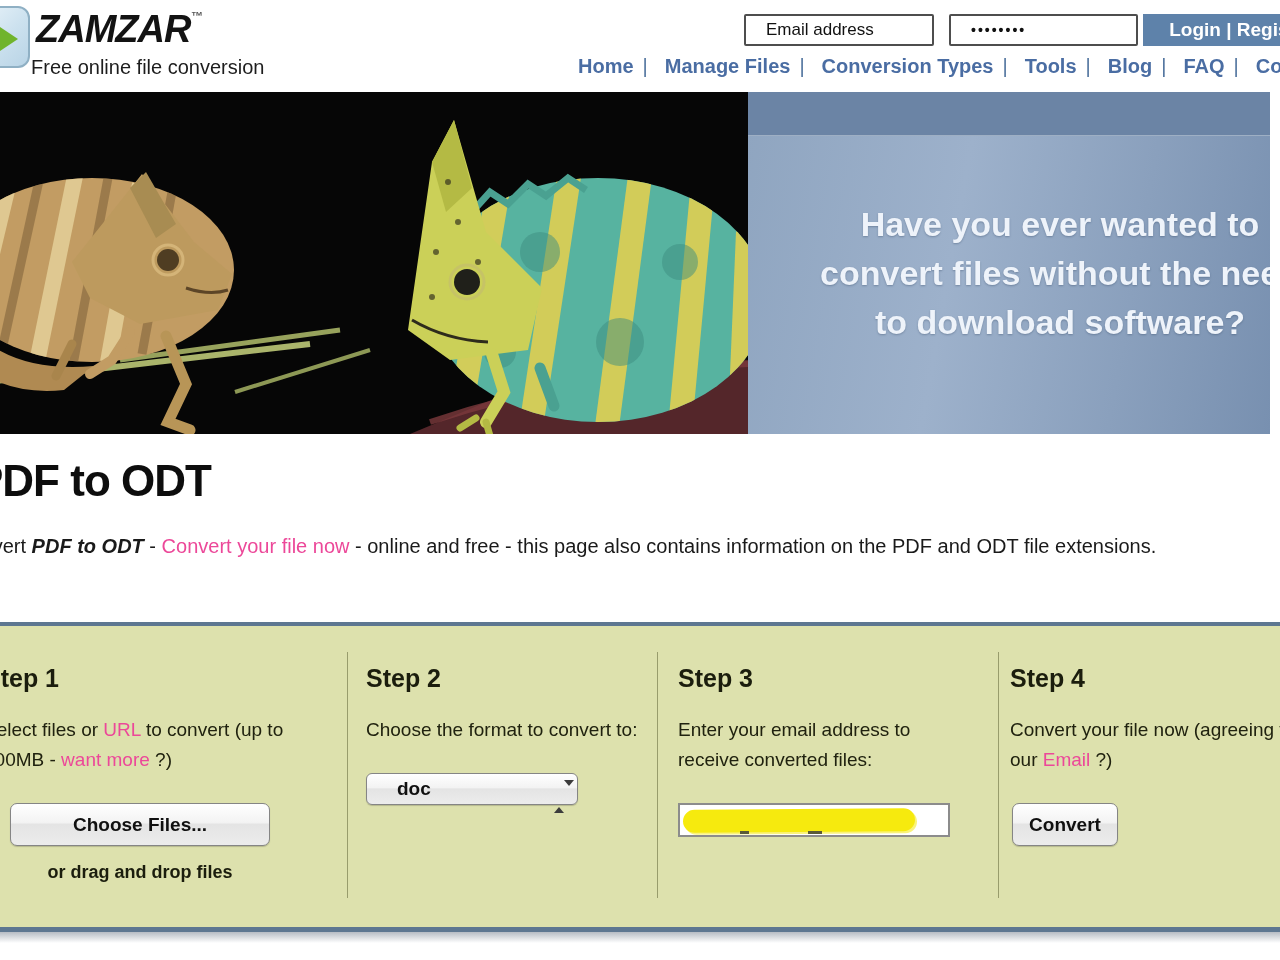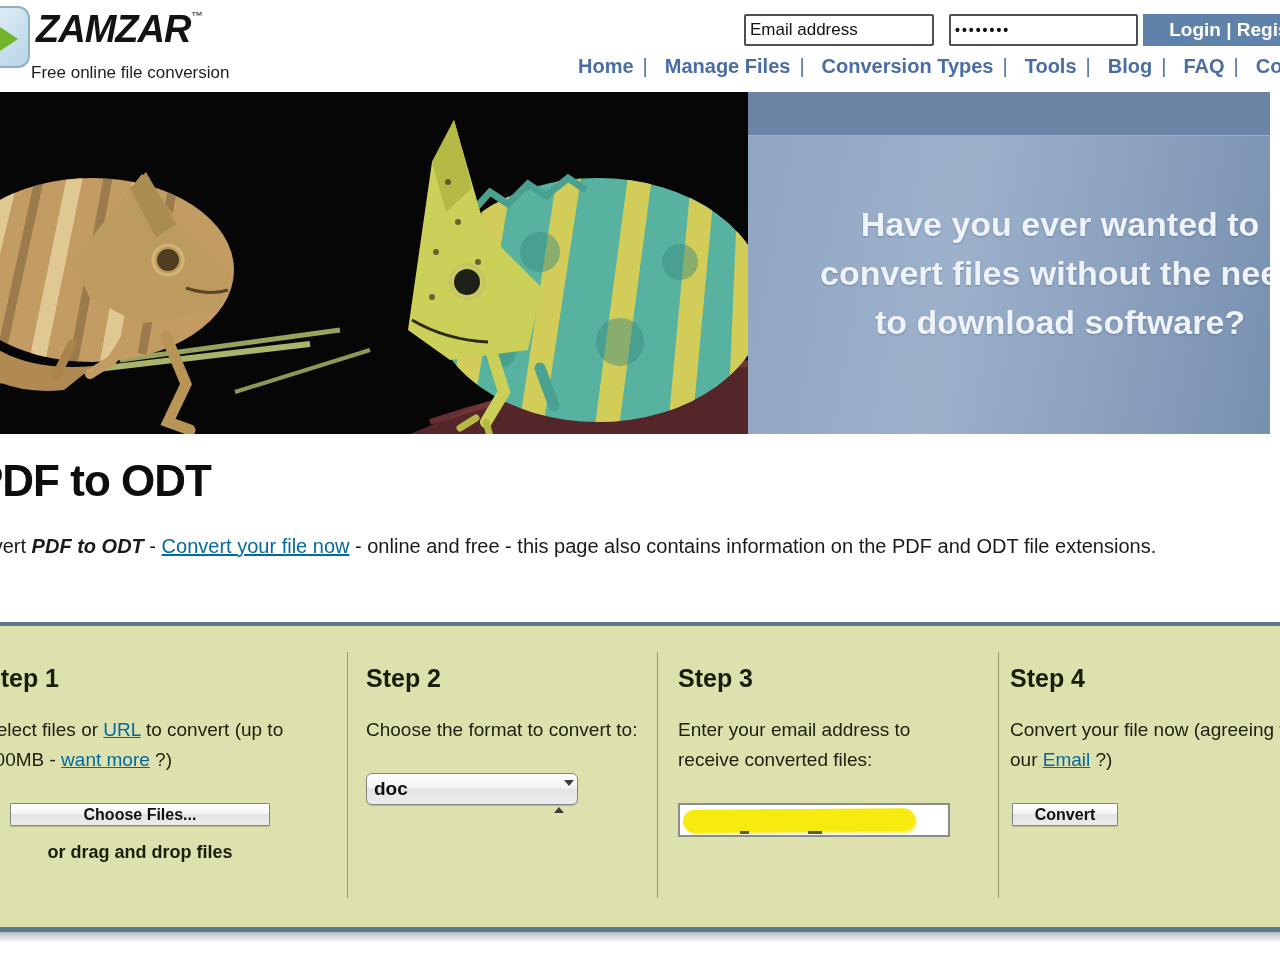--- a/index.html
+++ b/index.html
@@ -21,28 +21,28 @@
     border-left:24px solid #70b42c;
     border-top:16px solid transparent;
     border-bottom:16px solid transparent;
   }
   .brand{
     position:absolute; left:36px; top:8px;
     font-size:38px; font-weight:bold; color:#131313; letter-spacing:-1px;font-style:italic;
   }
   .brand sup{ font-size:12px; font-weight:bold; color:#555; letter-spacing:0; vertical-align:22px; }
   .tagline{
-    position:absolute; left:31px; top:63px;
-    font-size:17px; color:#1d1d1d;
+    position:absolute; left:31px; top:56px;
+    font-size:20px; color:#1d1d1d;
   }
   .auth-input{
     position:absolute; top:14px; height:32px;
     border:2px solid #4e4e4e; background:#fff; border-radius:2px;
     font-family:"Liberation Sans", sans-serif;
-    font-size:17px; color:#111; padding:0 4px;
+    font-size:17px; color:#111; padding:0 20px;
   }
   .auth-email{ left:744px; width:190px; }
   .auth-pass{ left:949px; width:189px; font-weight:bold; letter-spacing:2px; font-size:14px; }
   .login-btn{
     position:absolute; left:1143px; top:14px; width:196px; height:32px;
     background:#5e82aa; color:#fff; font-size:19px; font-weight:bold;
     text-align:center; line-height:32px; cursor:pointer;
   }
   .nav{
     position:absolute; left:570px; top:55px; width:820px;
@@ -76,21 +76,21 @@
   .page-title{
     position:absolute; left:-26px; top:456px;
     font-size:44px; font-weight:bold; color:#0d0d0d; letter-spacing:-1px;
     white-space:nowrap;
   }
   .intro{
     position:absolute; left:-44px; top:535px;
     font-size:20px; color:#1a1a1a; white-space:nowrap;
   }
   .intro b i{ letter-spacing:0; }
-  .link{ color:#0369a1; text-decoration:underline; cursor:pointer; }
+  .link{ color:#ec4899; cursor:pointer; }
 
   
   .steps-panel{
     position:absolute; left:-20px; top:622px; width:1320px; height:310px;
     background:#dde1ad;
     border-top:4px solid #5d7791; border-bottom:5px solid #5d7791;
   }
   .panel-shadow{
     position:absolute; left:-20px; top:932px; width:1320px; height:11px;
     background:linear-gradient(#b6bcc4, rgba(255,255,255,0));
@@ -103,39 +103,39 @@
 
   .col{ position:absolute; top:664px; color:#20220f; }
   .col h2{ font-size:25px; font-weight:bold; color:#1b1d0d; margin:0 0 22px 0; }
   .col p{ font-size:19px; line-height:1.58; margin:0 0 28px 0; }
   .col1{ left:-16px; width:336px; }
   .col2{ left:366px; width:276px; }
   .col3{ left:678px; width:282px; }
   .col4{ left:1010px; width:310px; }
 
   .btn{
-    display:block; height:23px; border:1px solid #858585; border-radius:1px;
+    display:block; height:43px; border:1px solid #858585; border-radius:7px;
     background:linear-gradient(#ffffff,#f3f3f3 45%,#e4e4e4 50%,#ececec);
     box-shadow:0 1px 1px rgba(0,0,0,.18);
     font-family:"Liberation Sans", sans-serif;
-    font-size:16px; font-weight:600; color:#101010; cursor:pointer;
+    font-size:19px; font-weight:600; color:#101010; cursor:pointer;
   }
   .btn-choose{ width:260px; margin-left:26px; }
   .btn-convert{ width:106px; margin-left:2px; }
   .note{
     width:260px; margin:16px 0 0 26px; text-align:center;
     font-size:18px; font-weight:bold; color:#1b1d0d;
   }
   .format-select{
     position:relative; width:212px; height:32px;
     border:1px solid #858585; border-radius:6px;
     background:linear-gradient(#ffffff,#f3f3f3 45%,#e4e4e4 50%,#ececec);
     box-shadow:0 1px 1px rgba(0,0,0,.18);
     font-size:19px; font-weight:600; color:#101010;
-    line-height:30px; padding-left:7px; cursor:pointer;
+    line-height:30px; padding-left:30px; cursor:pointer;
   }
   .stepper{ position:absolute; right:11px; top:8px; width:12px; }
   .stepper .up{ width:0; height:0; margin:0 auto 3px auto;
     border-left:5px solid transparent; border-right:5px solid transparent;
     border-bottom:6px solid #3c3c3c; }
   .stepper .down{ width:0; height:0; margin:0 auto;
     border-left:5px solid transparent; border-right:5px solid transparent;
     border-top:6px solid #3c3c3c; }
   .email-box{
     position:relative; width:272px; height:34px;

